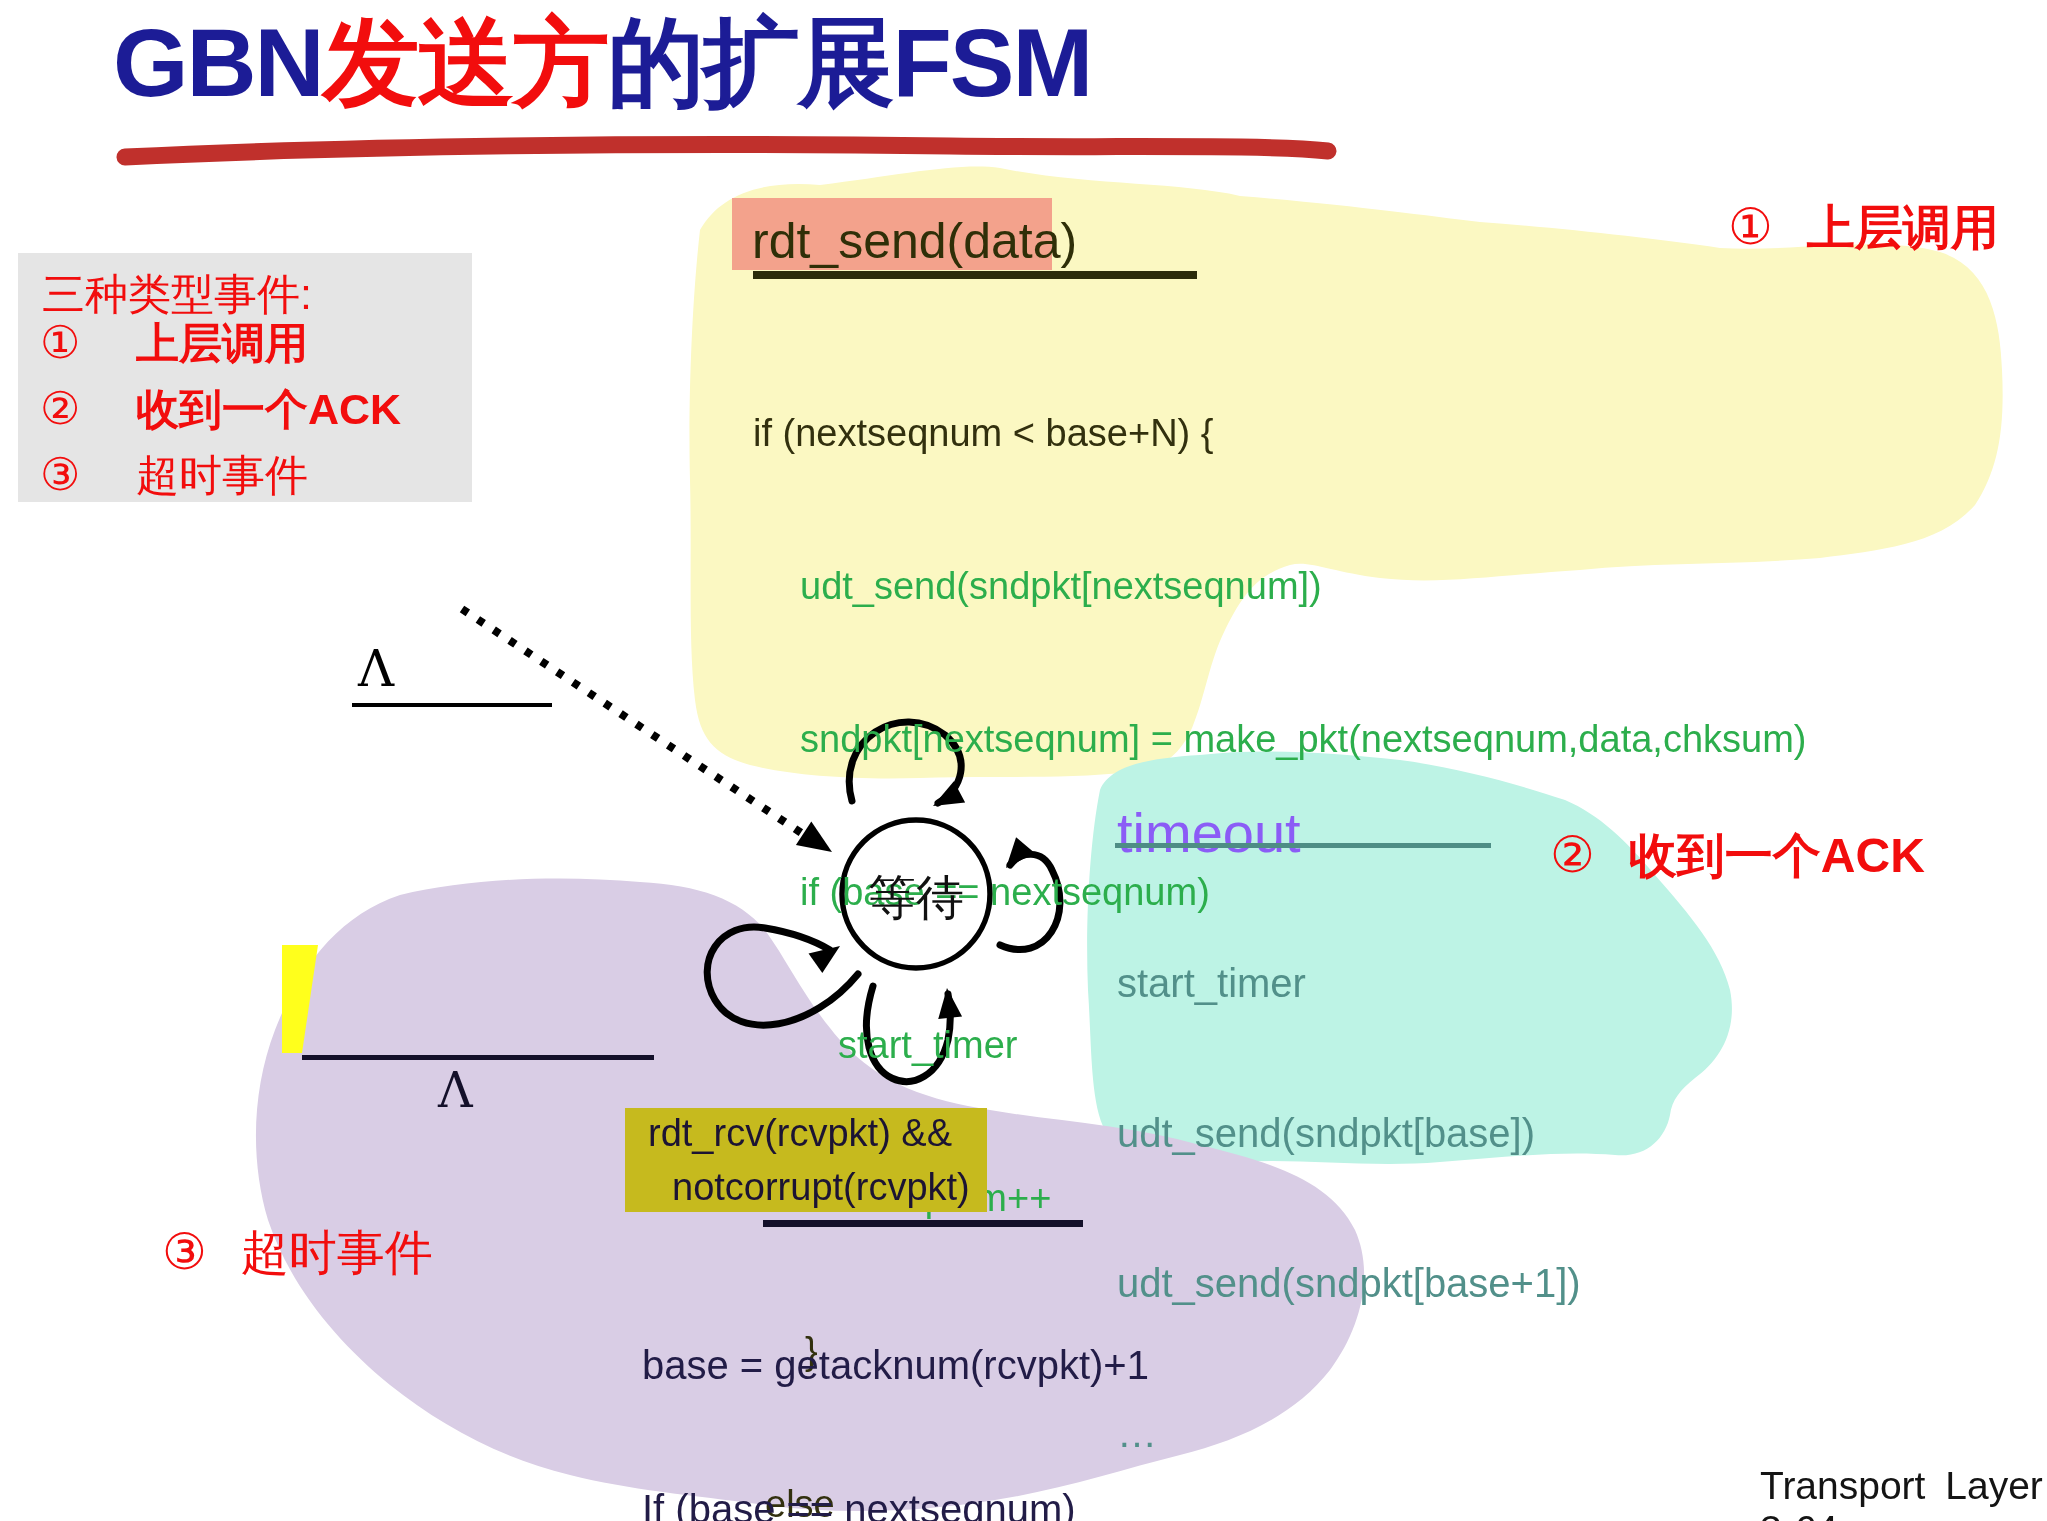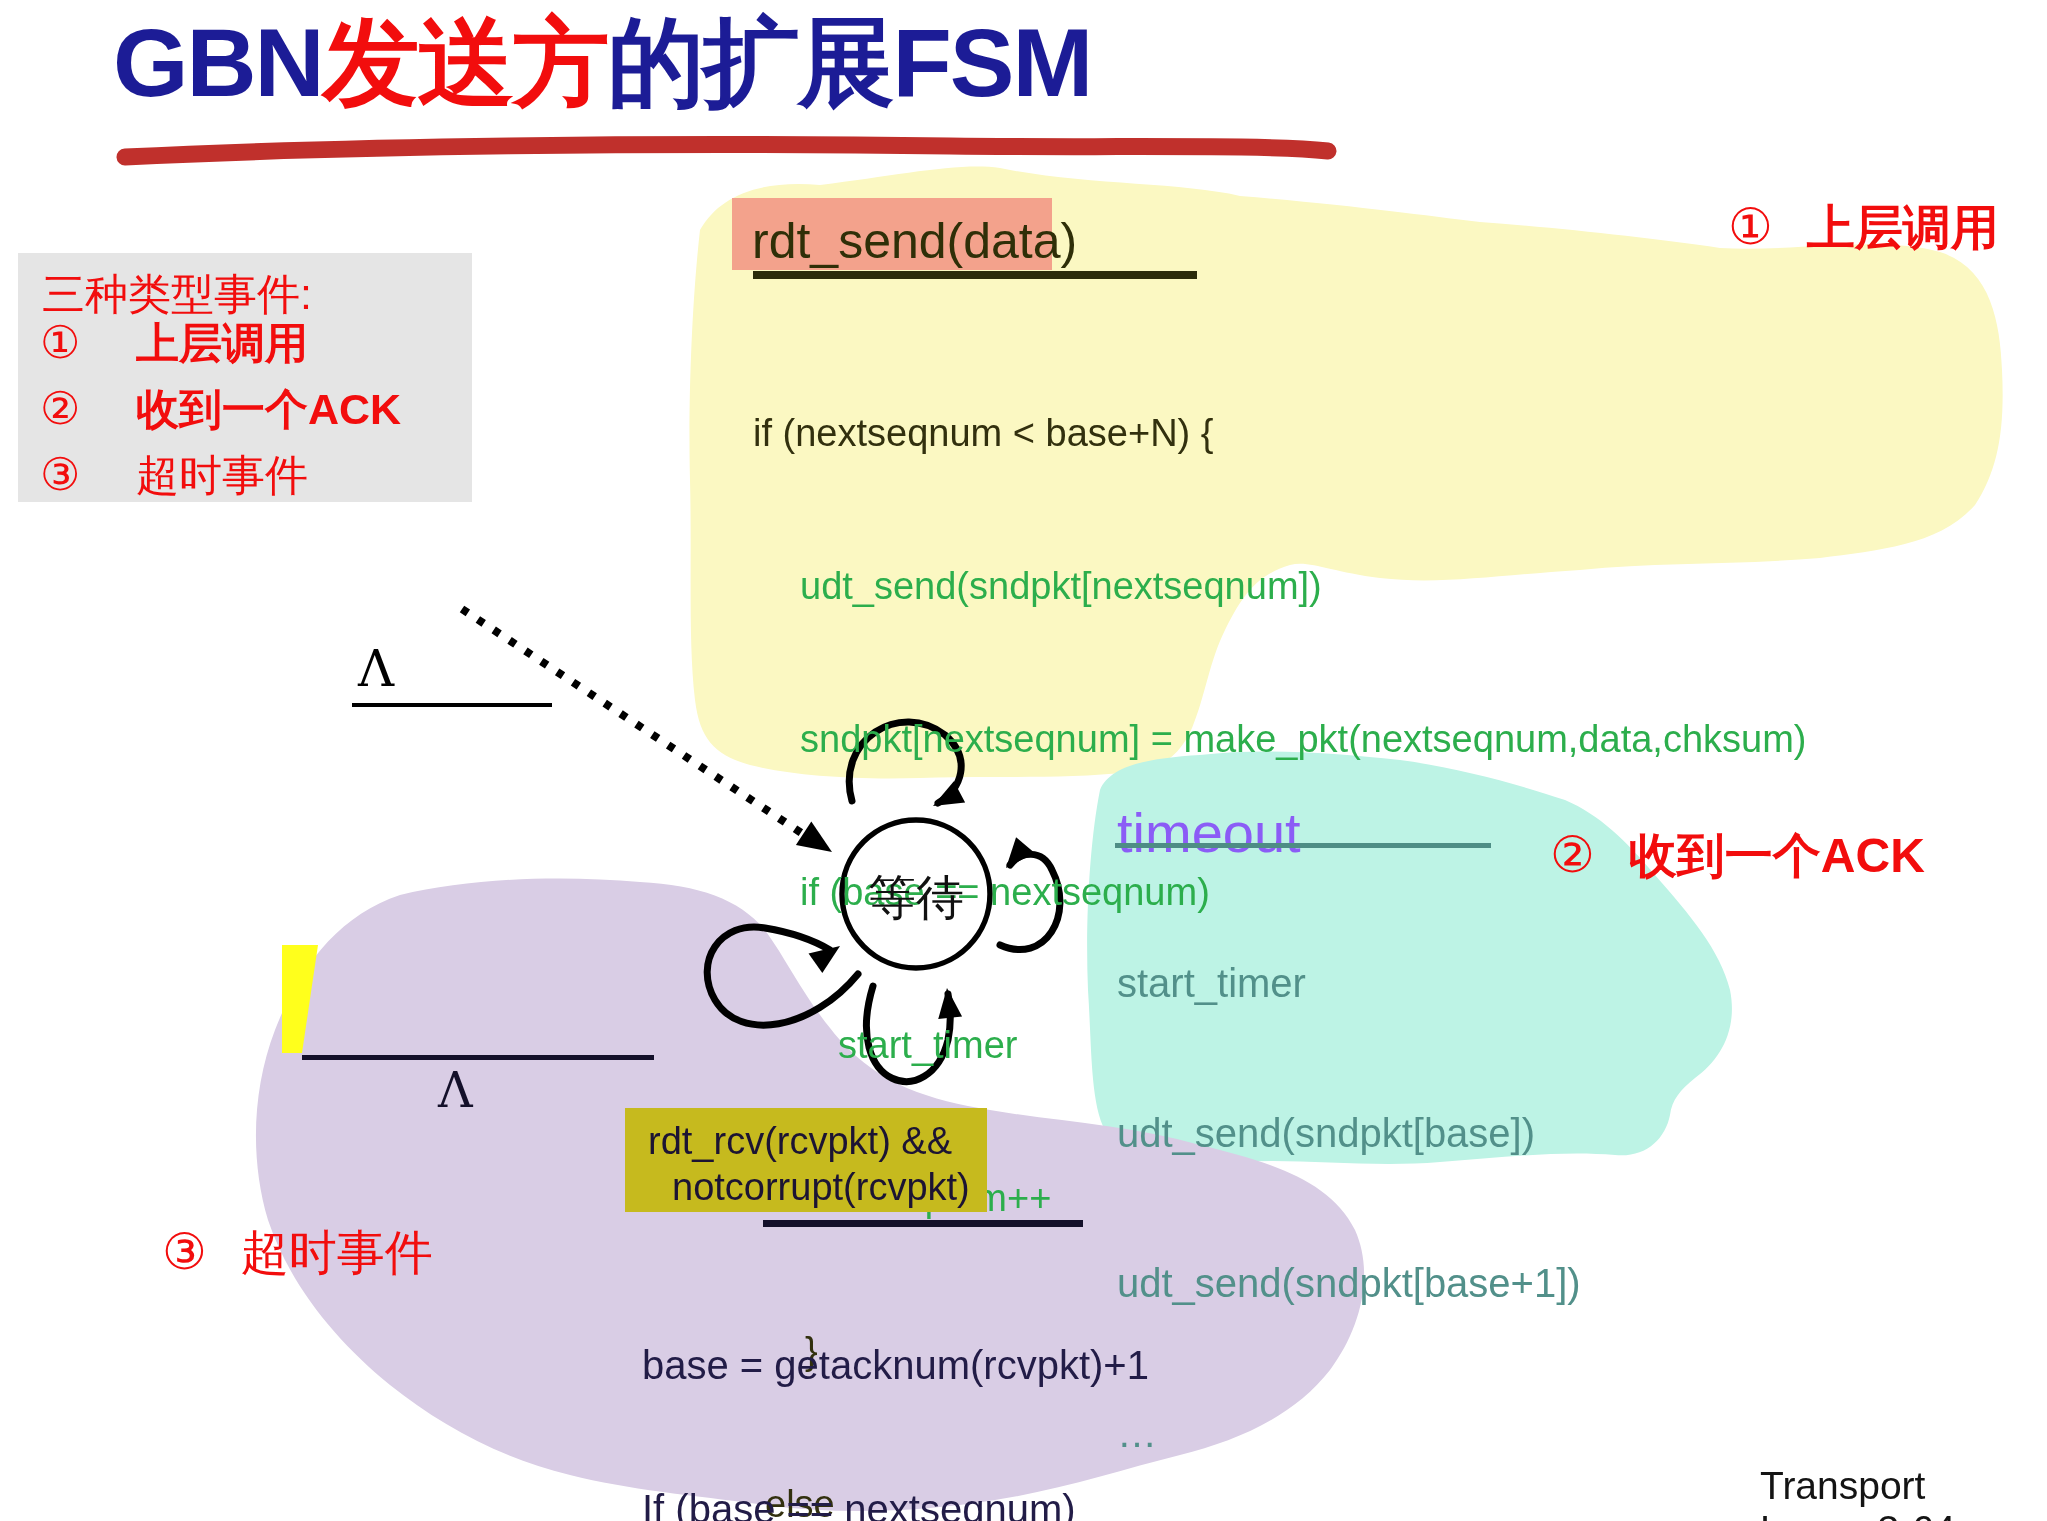--- a/index.html
+++ b/index.html
@@ -1,17 +1,17 @@
 <!DOCTYPE html>
 <html><head>
 <meta charset="utf-8">
 <style>
   html,body{margin:0;padding:0;background:#ffffff;}
   #stage{position:relative;width:2022px;height:1521px;background:#ffffff;overflow:hidden;
-         font-family:"Liberation Sans",sans-serif;}
+         font-family:"Liberation Sans",sans-serif;padding-left:24px;}
   .abs{position:absolute;}
   .pre{white-space:pre;}
   
   #title{left:113px;top:10px;font-size:97px;font-weight:700;letter-spacing:-2px;line-height:1.1;}
   .t-blue{color:#1c1c96;}
   .t-red{color:#f20d0d;}
   
   #legend{left:18px;top:253px;width:454px;height:249px;background:#e5e5e5;}
   #legend .heading{position:absolute;left:24px;top:13px;font-size:43px;color:#f20d0d;}
   .legend-row{position:absolute;left:22px;display:flex;align-items:baseline;color:#f20d0d;}
@@ -41,21 +41,21 @@
   #timeout-underline{left:1115px;top:843px;width:376px;height:5px;background:#4e8d85;}
   #timeout-code{left:1117px;top:858px;font-size:40px;line-height:50px;color:#52908a;}
   
   #corrupt-box{left:282px;top:945px;width:446px;height:108px;background:#c6ba1e;}
   #corrupt-box .l1{position:absolute;left:21px;top:14px;font-size:38px;color:#1c1433;}
   #corrupt-box .l2{position:absolute;left:53px;top:61px;font-size:38px;color:#1c1433;}
   #corrupt-underline{left:302px;top:1055px;width:352px;height:5px;background:#14102a;}
   #corrupt-lambda{left:438px;top:1062px;font-family:"DejaVu Serif",serif;font-size:48px;color:#14102a;}
   
   #ack-box{left:625px;top:1108px;width:362px;height:104px;background:#c6ba1e;}
-  #ack-box .l1{position:absolute;left:23px;top:12px;font-size:38px;color:#1c1433;}
+  #ack-box .l1{position:absolute;left:23px;top:4px;font-size:38px;color:#1c1433;}
   #ack-box .l2{position:absolute;left:47px;top:58px;font-size:38px;color:#1c1433;}
   #ack-underline{left:763px;top:1220px;width:320px;height:7px;background:#14102a;}
   #ack-code{left:642px;top:1245px;font-size:40px;line-height:48px;color:#221c47;}
   
   .ind-a{margin-left:47px;}
   .ind-b{margin-left:85px;}
   .ind-c{margin-left:52px;}
   .ind-d{margin-left:12px;}
   
   #footer{left:1760px;top:1464px;font-size:39px;color:#141414;word-spacing:9px;}

